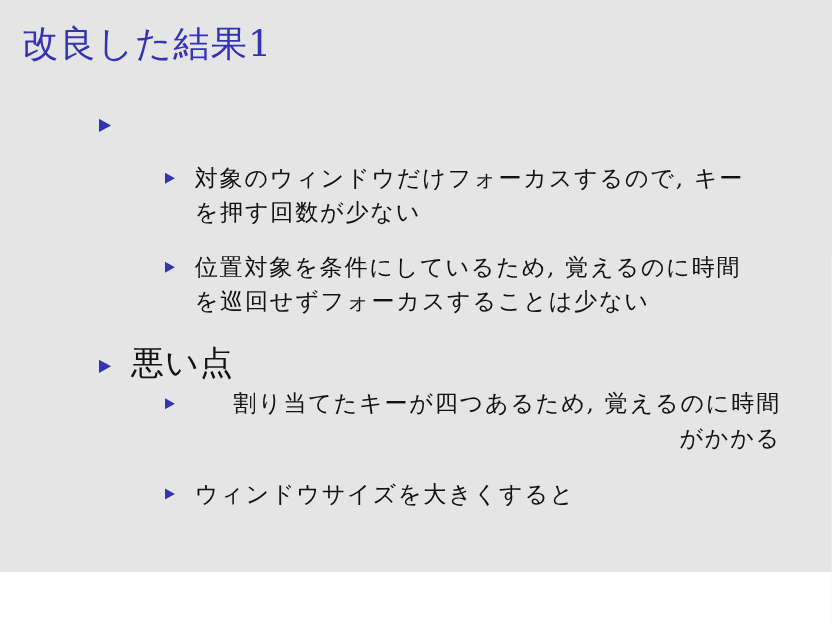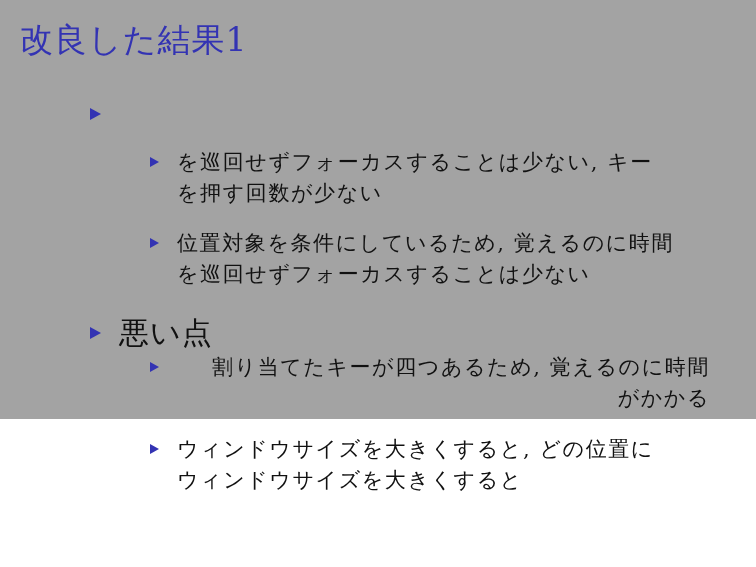--- a/index.html
+++ b/index.html
@@ -12,22 +12,22 @@
       height: 567px;
       position: relative;
       overflow: hidden;
       font-family: "DejaVu Serif", "Liberation Serif", serif;
       color: #111111;
     }
     .slide {
       position: absolute;
       left: 0; top: 0;
       width: 756px;
-      height: 419px;
-      background: #a3a3a3;
+      height: 520px;
+      background: #e5e5e5;
     }
     .title {
       position: absolute;
       left: 20px;
       top: 18px;
       font-size: 33px;
       line-height: 44px;
       color: #3333b3;
       letter-spacing: 1px;
       white-space: nowrap;
@@ -94,48 +94,47 @@
 
   <div class="content">
 
     <div class="l1" style="top:108px;">
       <span class="bullet"></span>
     </div>
 
     <div class="l2" style="top:147px;">
       <span class="bullet"></span>
       <div class="text">
-        <span class="line">を巡回せずフォーカスすることは少ない, キー</span>
+        <span class="line">対象のウィンドウだけフォーカスするので, キー</span>
         <span class="line">を押す回数が少ない</span>
       </div>
     </div>
 
     <div class="l2" style="top:228px;">
       <span class="bullet"></span>
       <div class="text">
         <span class="line">位置対象を条件にしているため, 覚えるのに時間</span>
         <span class="line">を巡回せずフォーカスすることは少ない</span>
       </div>
     </div>
 
-    <div class="l1" style="top:314px;">
+    <div class="l1" style="top:314px;font-family:Liberation Mono, monospace;">
       <span class="bullet"></span>
       <span class="text">悪い点</span>
     </div>
 
     <div class="l2" style="top:352px;text-align:right;">
       <span class="bullet"></span>
       <div class="text">
         <span class="line">割り当てたキーが四つあるため, 覚えるのに時間</span>
         <span class="line">がかかる</span>
       </div>
     </div>
 
     <div class="l2" style="top:434px;">
       <span class="bullet"></span>
       <div class="text">
-        <span class="line">ウィンドウサイズを大きくすると, どの位置に</span>
         <span class="line">ウィンドウサイズを大きくすると</span>
       </div>
     </div>
 
   </div>
 </div>
 
 </body></html>

